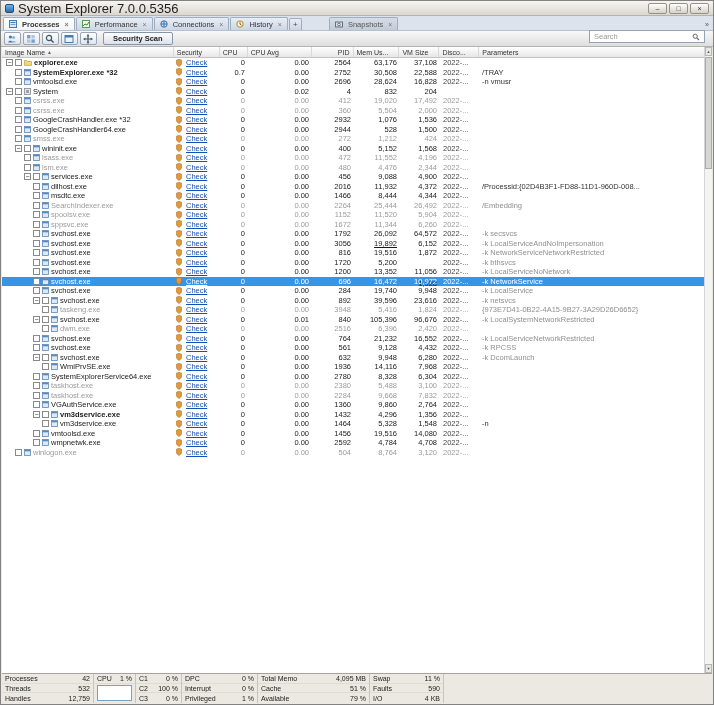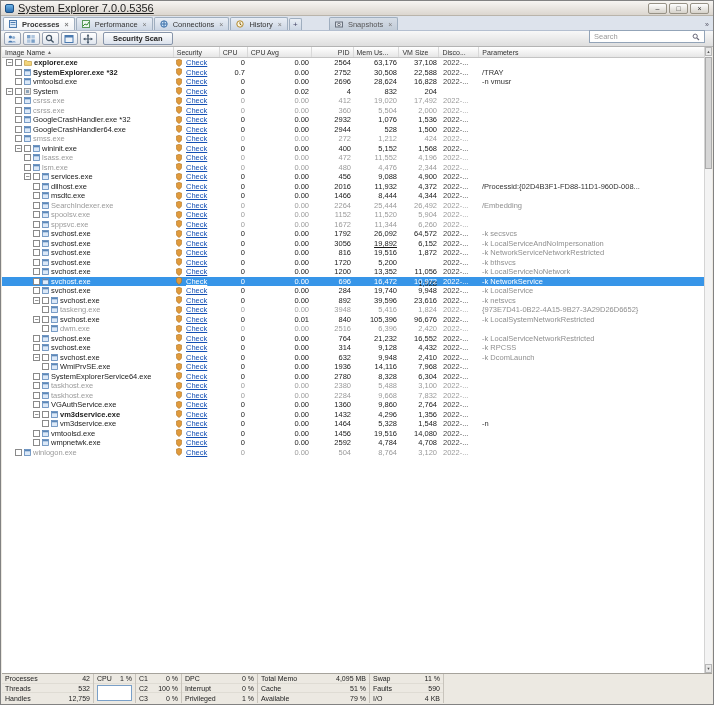--- a/index.html
+++ b/index.html
@@ -5,21 +5,21 @@
   html,body{margin:0;padding:0;background:#fff;}
   body{width:714px;height:705px;position:relative;font-family:"Liberation Sans",sans-serif;overflow:hidden;}
   *{box-sizing:border-box;}
   .window{position:absolute;inset:0;border:1px solid #828282;background:#ece9e2;}
 
   
   .titlebar{height:15px;display:flex;align-items:center;padding:0 4px;
     background:linear-gradient(#f7f5f2,#dbd6cf);border-bottom:1px solid #b9b4ab;}
   .appicon{width:9px;height:9px;border-radius:2px;background:linear-gradient(#6fb5e8,#2a6db0);
     border:1px solid #1e4f82;margin-right:4px;}
-  .title{font-size:11px;color:#1d1d1d;text-decoration:underline;}
+  .title{font-size:13px;color:#1d1d1d;}
   .winbtns{margin-left:auto;display:flex;gap:2px;}
   .wb{width:19px;height:11px;border:1px solid #979286;border-radius:2px;
     background:linear-gradient(#fefefe,#d6d2ca);font-size:7px;line-height:9px;text-align:center;color:#333;}
 
   
   .tabbar{position:absolute;top:15px;left:0;right:0;height:15px;background:#dde3ec;
     border-bottom:1px solid #b4bfd0;display:flex;align-items:flex-end;padding:1px 2px 0 2px;}
   .tab{display:flex;align-items:center;gap:3px;height:13px;padding:0 5px;font-size:7.5px;color:#333;
     background:linear-gradient(#e9eef5,#ccd6e4);border:1px solid #9faebf;border-bottom:none;
     border-radius:2px 2px 0 0;margin-right:1px;white-space:nowrap;}
@@ -1114,21 +1114,21 @@
         <div class="c cs" style="width: 46px;">
           <span class="i">
             <svg width="6" height="8">
               <path d="M3 0.3L5.7 1.2v2.6c0 1.8-1.3 2.9-2.7 3.7C1.6 6.7 0.3 5.6 0.3 3.8V1.2z" fill="#e09a3c" stroke="#a06818" stroke-width="0.5"></path>
             </svg>
           </span>
           <span class="check">Check</span>
         </div>
         <div class="c num" style="width: 28px;">0</div>
         <div class="c num" style="width: 64px;">0.00</div>
-        <div class="c num" style="width: 42px;">314</div>
+        <div class="c num" style="width: 42px;">561</div>
         <div class="c num" style="width: 46px;">9,128</div>
         <div class="c num" style="width: 40px;">4,432</div>
         <div class="c txt" style="width: 40px;">2022-...</div>
         <div class="c params">-k RPCSS</div>
       </div>
       <div class="row">
         <div class="c cn" style="width: 172px;">
           <span class="ind" style="width: 31px;"></span>
           <span class="exp">−</span>
           <span class="cb"></span>
@@ -1145,21 +1145,21 @@
             <svg width="6" height="8">
               <path d="M3 0.3L5.7 1.2v2.6c0 1.8-1.3 2.9-2.7 3.7C1.6 6.7 0.3 5.6 0.3 3.8V1.2z" fill="#e09a3c" stroke="#a06818" stroke-width="0.5"></path>
             </svg>
           </span>
           <span class="check">Check</span>
         </div>
         <div class="c num" style="width: 28px;">0</div>
         <div class="c num" style="width: 64px;">0.00</div>
         <div class="c num" style="width: 42px;">632</div>
         <div class="c num" style="width: 46px;">9,948</div>
-        <div class="c num" style="width: 40px;">2,410</div>
+        <div class="c num" style="width: 40px;">6,280</div>
         <div class="c txt" style="width: 40px;">2022-...</div>
         <div class="c params">-k DcomLaunch</div>
       </div>
       <div class="row">
         <div class="c cn" style="width: 172px;">
           <span class="ind" style="width: 40px;"></span>
           <span class="cb"></span>
           <span class="i">
             <svg width="7" height="7">
               <rect x="0.5" y="0.5" width="6" height="6" fill="#dce9f8" stroke="#5b87b8" stroke-width="0.8"></rect>

